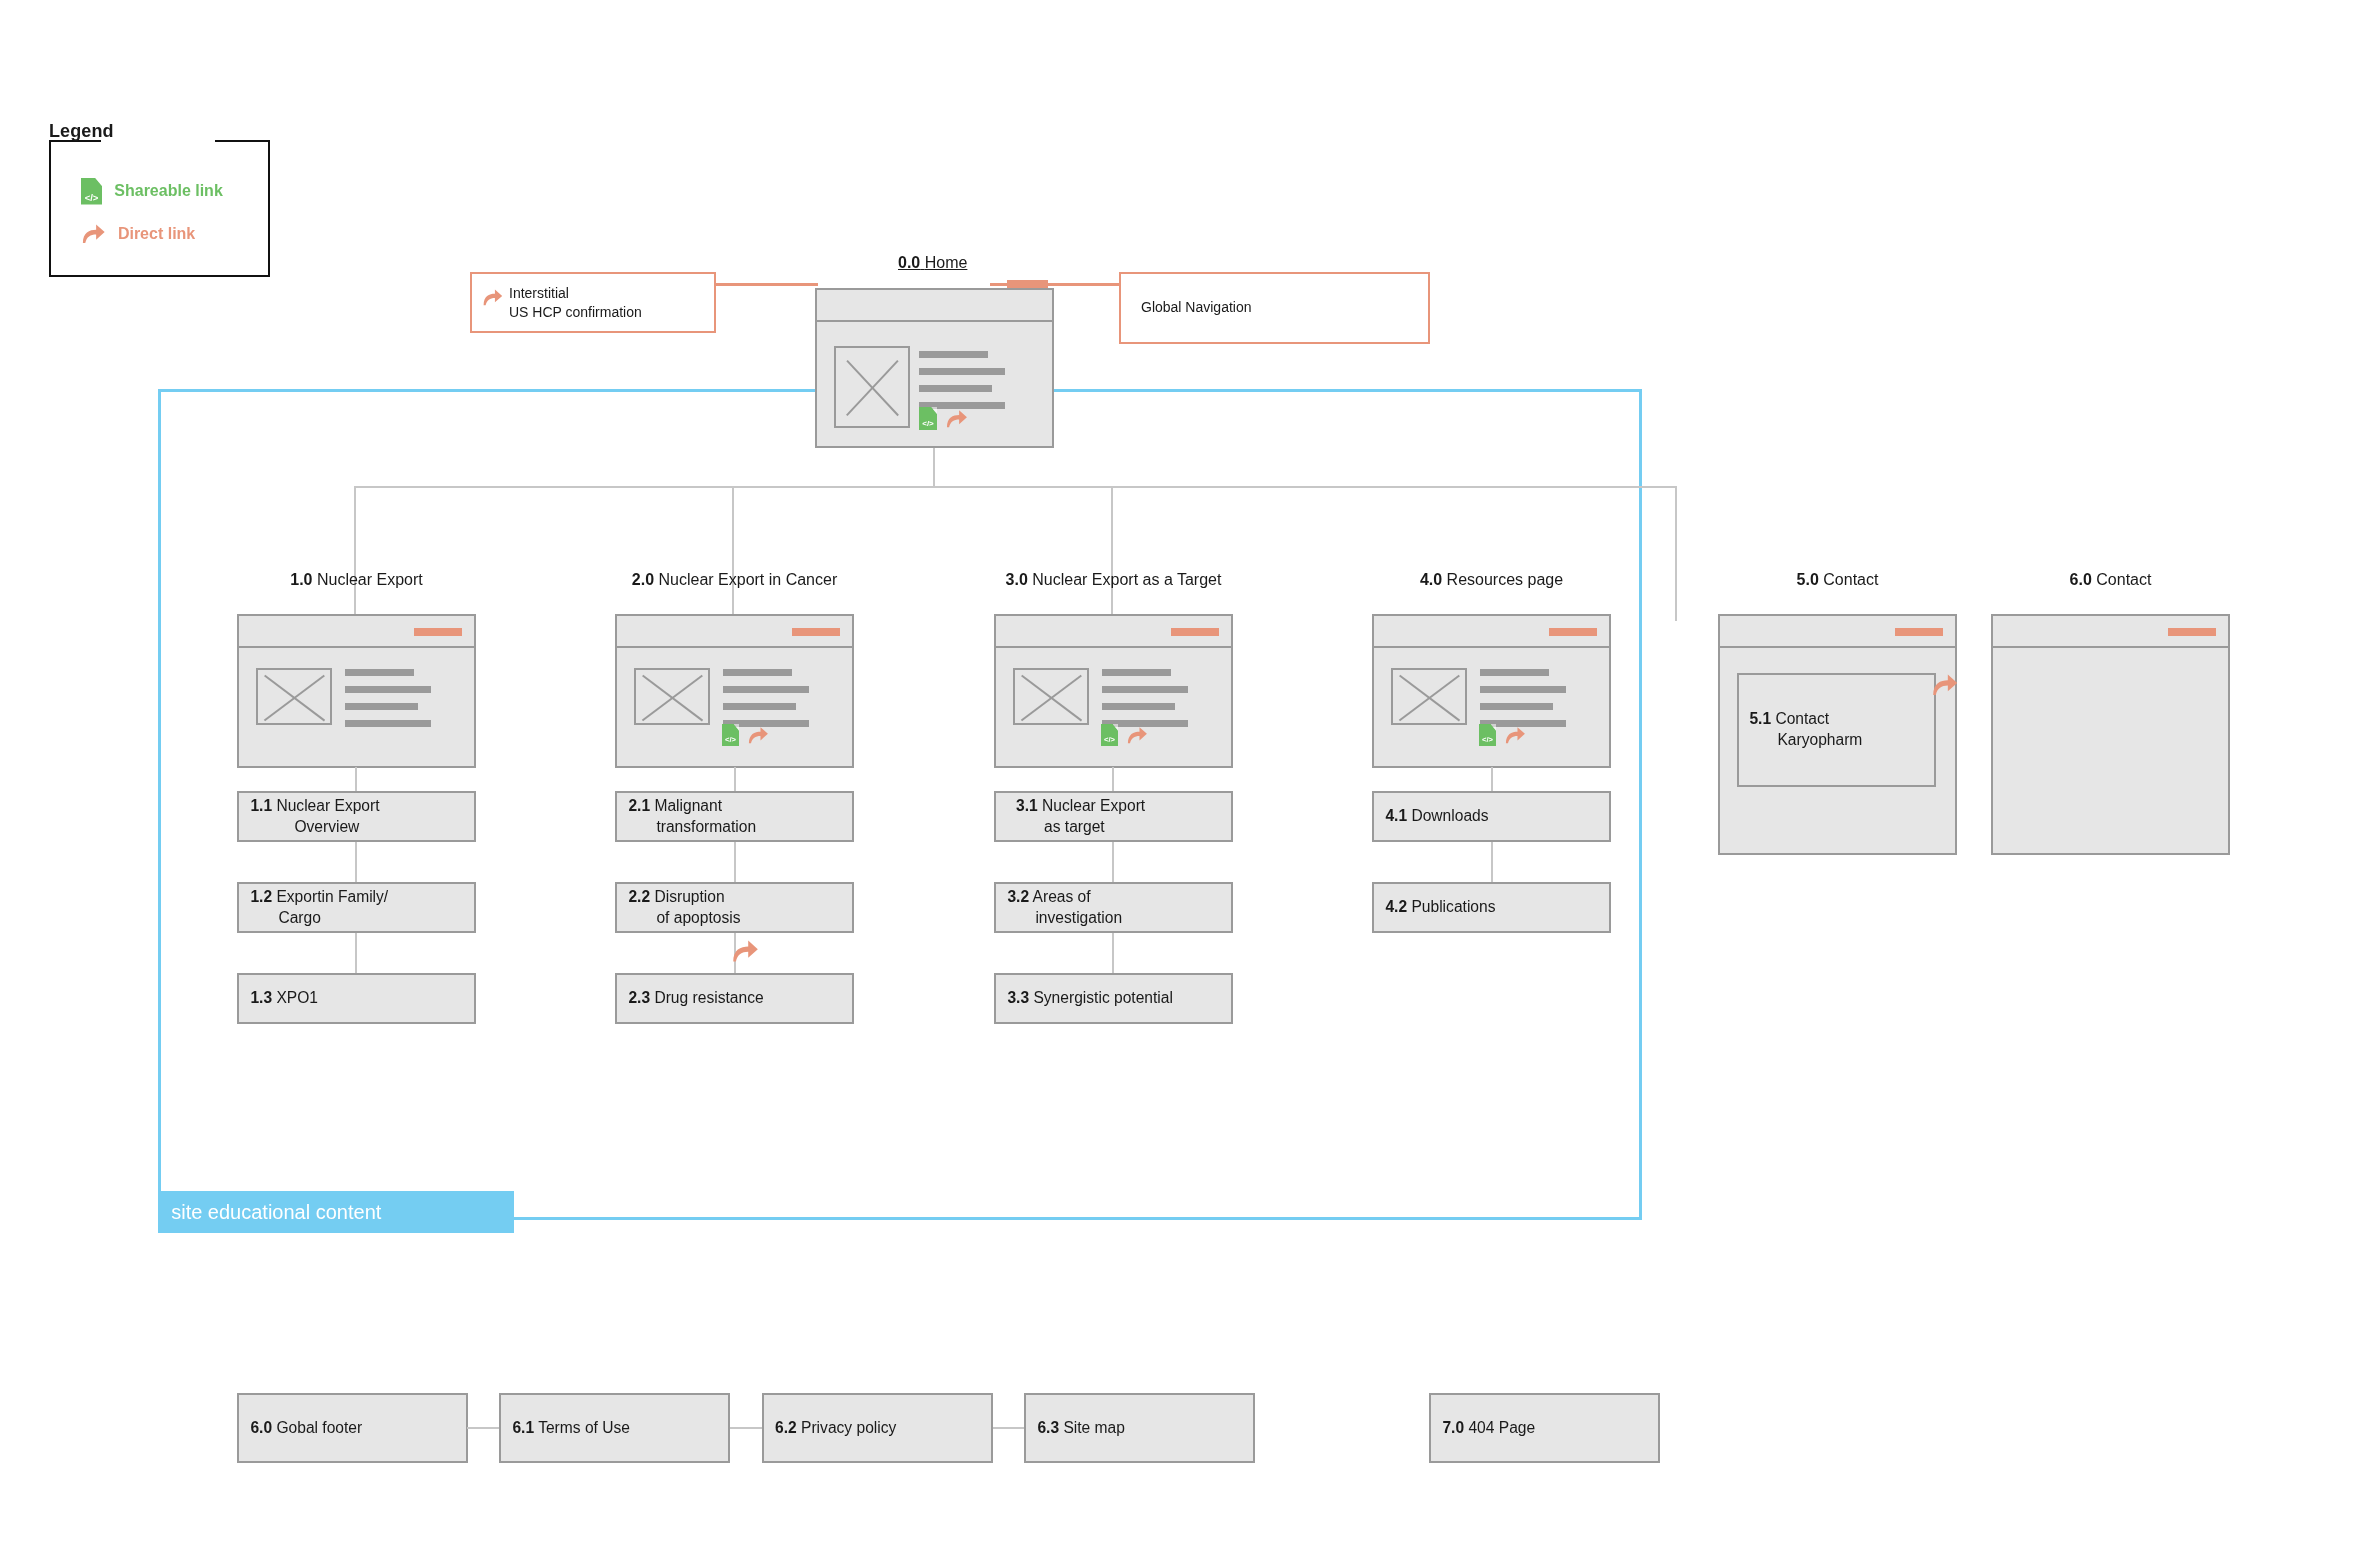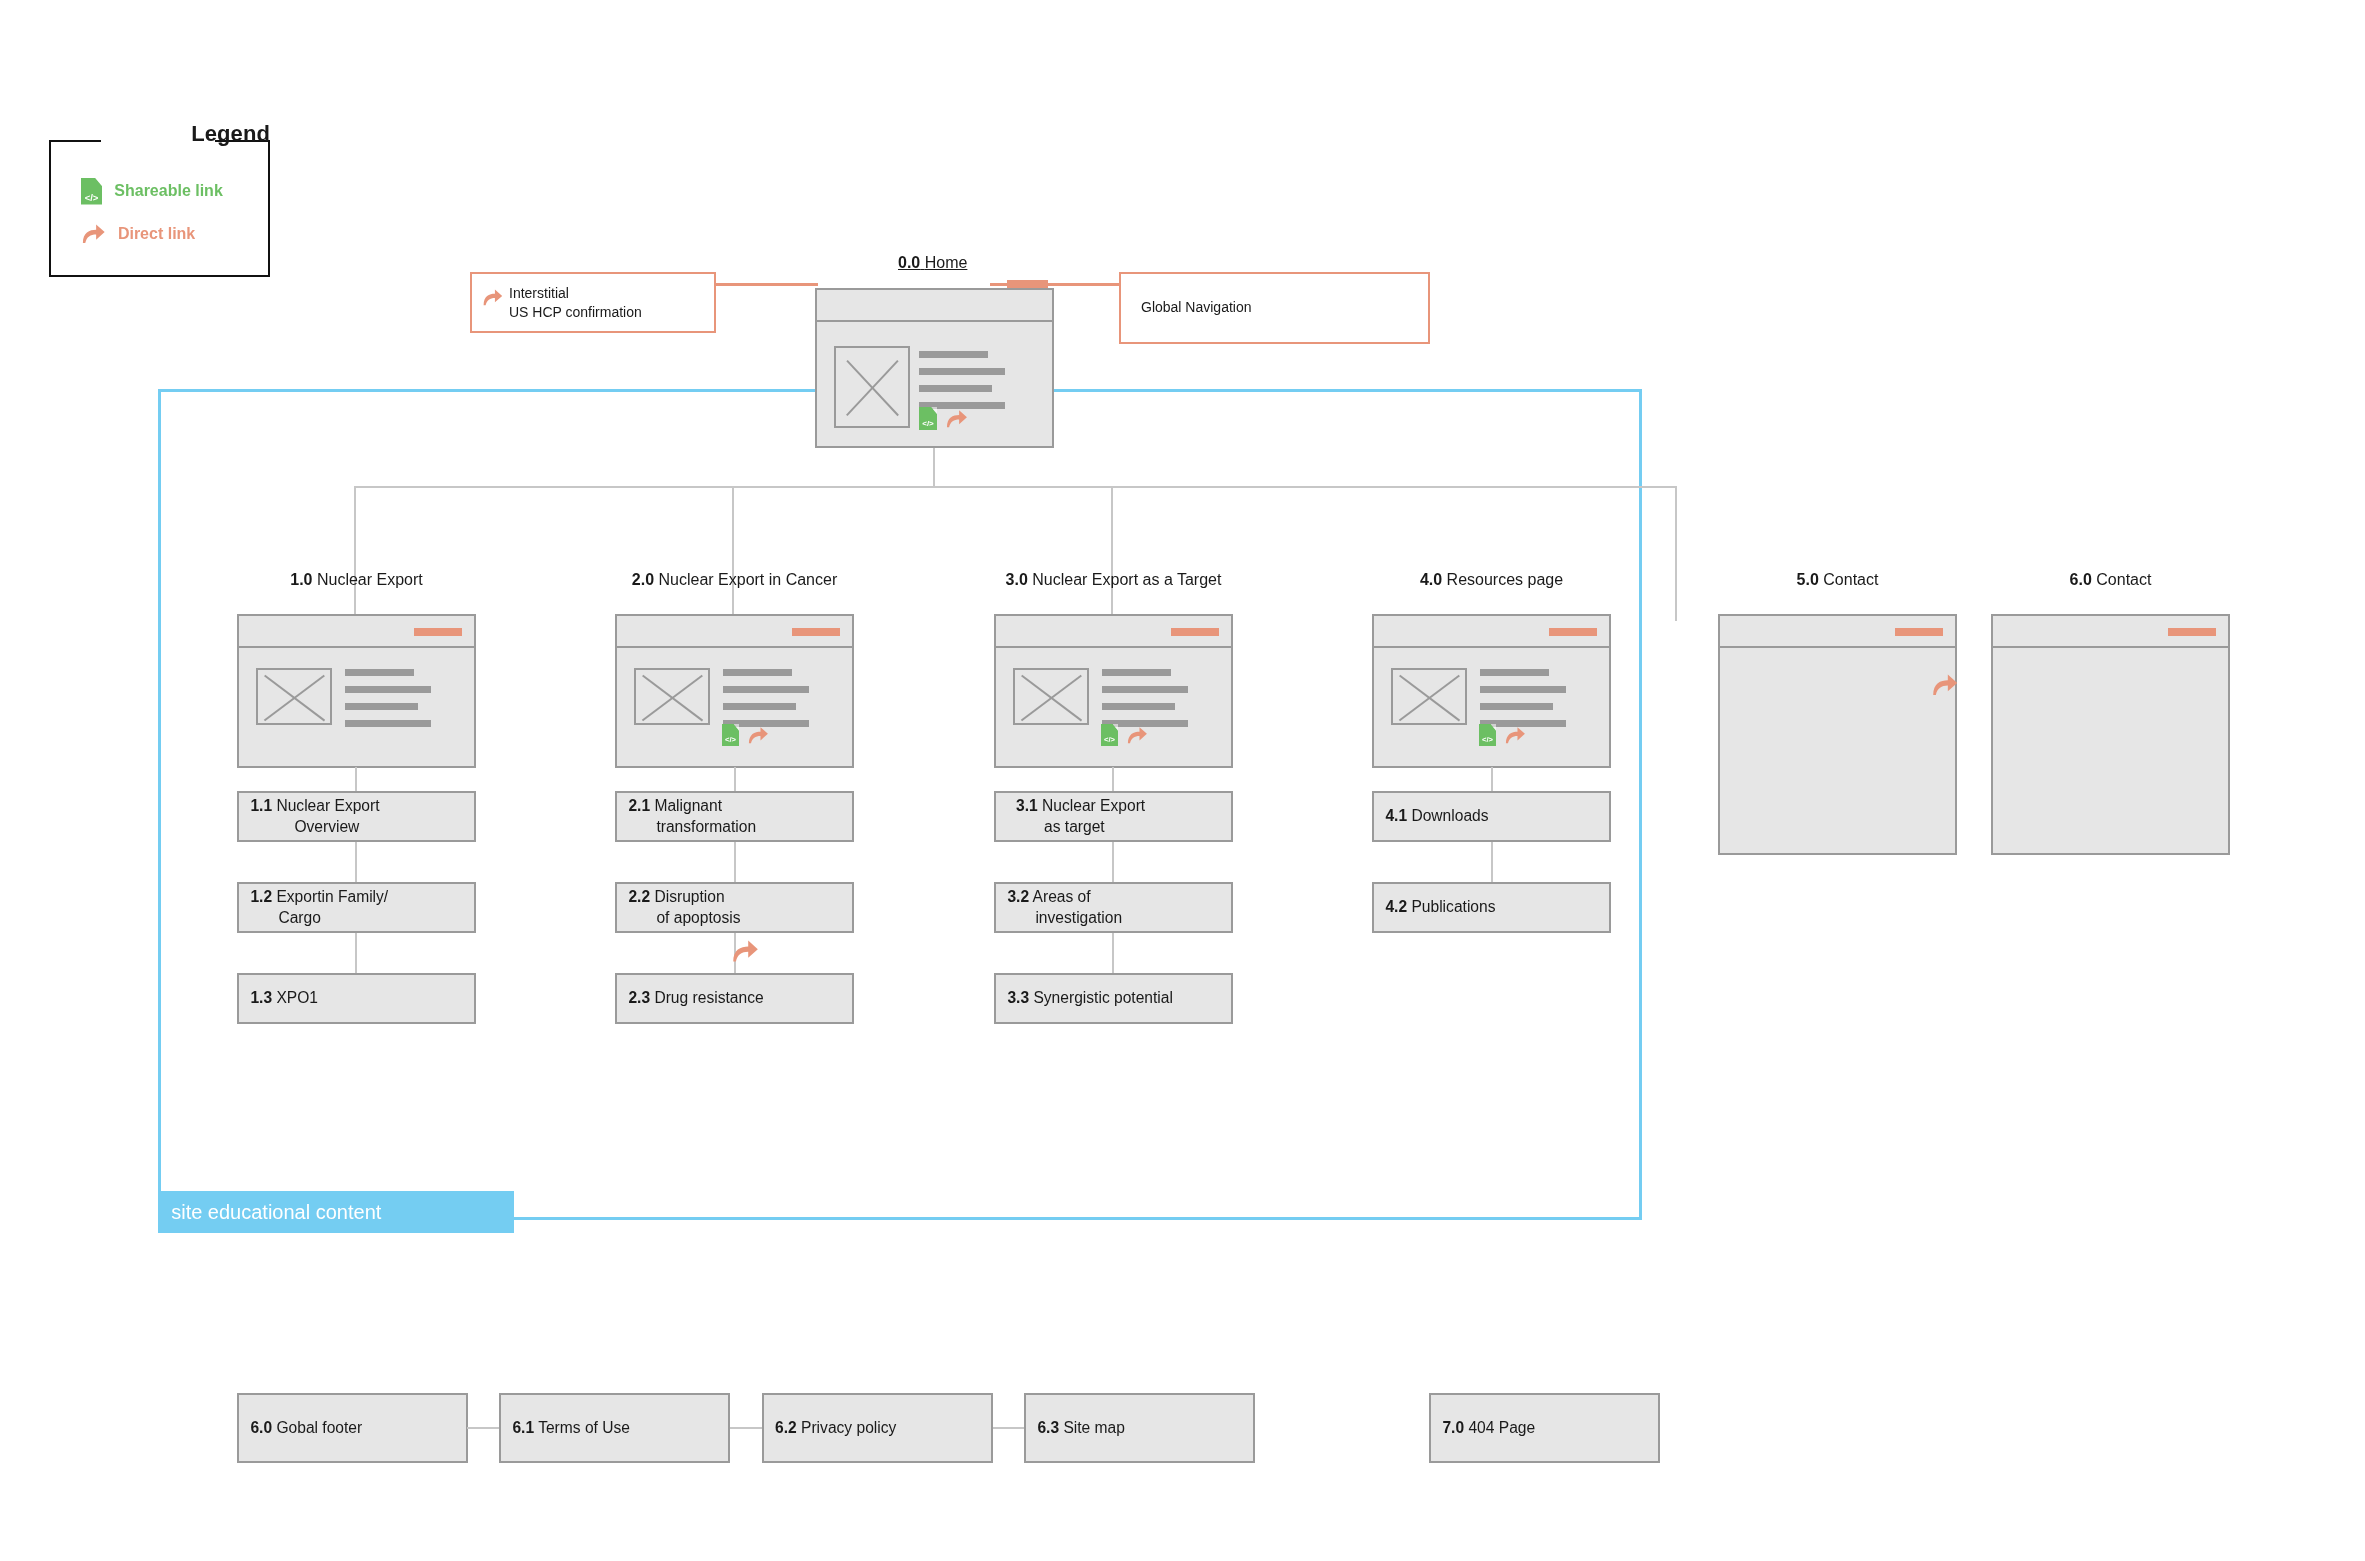--- a/index.html
+++ b/index.html
@@ -5,22 +5,22 @@
   html,body{margin:0;padding:0;background:#ffffff;}
   body{width:2413px;height:1561px;position:relative;overflow:hidden;
        font-family:"Liberation Sans", sans-serif;color:#1a1a1a;}
 
   .abs{position:absolute;}
 
   
   #legend{left:49px;top:140px;width:221px;height:137px;}
   #legend .frame{position:absolute;inset:0;border:2.8px solid #111111;}
   #legend .notch{position:absolute;left:52px;top:-8.5px;width:114px;height:16px;background:#ffffff;}
-  #legend .ltitle{position:absolute;left:0;right:0;top:-19px;text-align:right;
-      font-size:22px;font-weight:bold;letter-spacing:0.1px;}
+  #legend .ltitle{position:absolute;left:0;right:0;top:-19px;text-align:left;
+      font-size:18px;font-weight:bold;letter-spacing:0.1px;}
   #legend .row{position:absolute;display:flex;align-items:center;gap:12.3px;left:32px;}
   #legend .row.r1{top:38px;}
   #legend .row.r2{top:83px;}
   #legend .ltxt{font-size:16px;font-weight:bold;}
   #legend .g{color:#6cbf63;}
   #legend .o{color:#e8957a;}
 
   
   .ico-share{position:relative;display:inline-block;width:21px;height:26.5px;}
   .ico-share .doc{position:absolute;inset:0;background:#6cbf63;
@@ -308,20 +308,23 @@
     <div class="abs vline" style="left:1491px;top:842px;height:40px;"></div>
     <div class="abs child" style="left:1372px;top:882px;width:239px;height:51px;">
       <span class="ct"><b>4.2</b> Publications</span>
     </div>
   </div>
 <div id="contacts-root">
     <div class="abs nodetitle" style="left:1718px;top:571px;width:239px;text-align:center;"><b>5.0</b> Contact</div>
     <div class="abs node" style="left:1718px;top:614px;width:239px;height:241px;">
       <div class="navbar"></div>
       <div class="navswatch"></div>
+      <div class="abs" style="left:17px;top:57px;width:199px;height:114px;border:2.4px solid #9a9a9a;box-sizing:border-box;display:flex;align-items:center;padding:0 10.4px;">
+        <span class="ct" style="font-size:15.6px;line-height:1.34;"><b>5.1</b> Contact<br><span style="display:inline-block;margin-left:28px;">Karyopharm</span></span>
+      </div>
     </div>
     <div class="abs" style="left:1931px;top:673px;"><span class="ico-arrow"><svg width="27.4" height="24" viewBox="0 0 52 46">
           <path d="M4 42 C4 20 18 14 32 14 L32 3 L50 19 L32 35 L32 24 C20 24 12 29 9 42 Z" fill="#e8957a"></path>
         </svg></span></div>
     <div class="abs nodetitle" style="left:1991px;top:571px;width:239px;text-align:center;"><b>6.0</b> Contact</div>
     <div class="abs node" style="left:1991px;top:614px;width:239px;height:241px;">
       <div class="navbar"></div>
       <div class="navswatch"></div>
     </div>
   </div>

